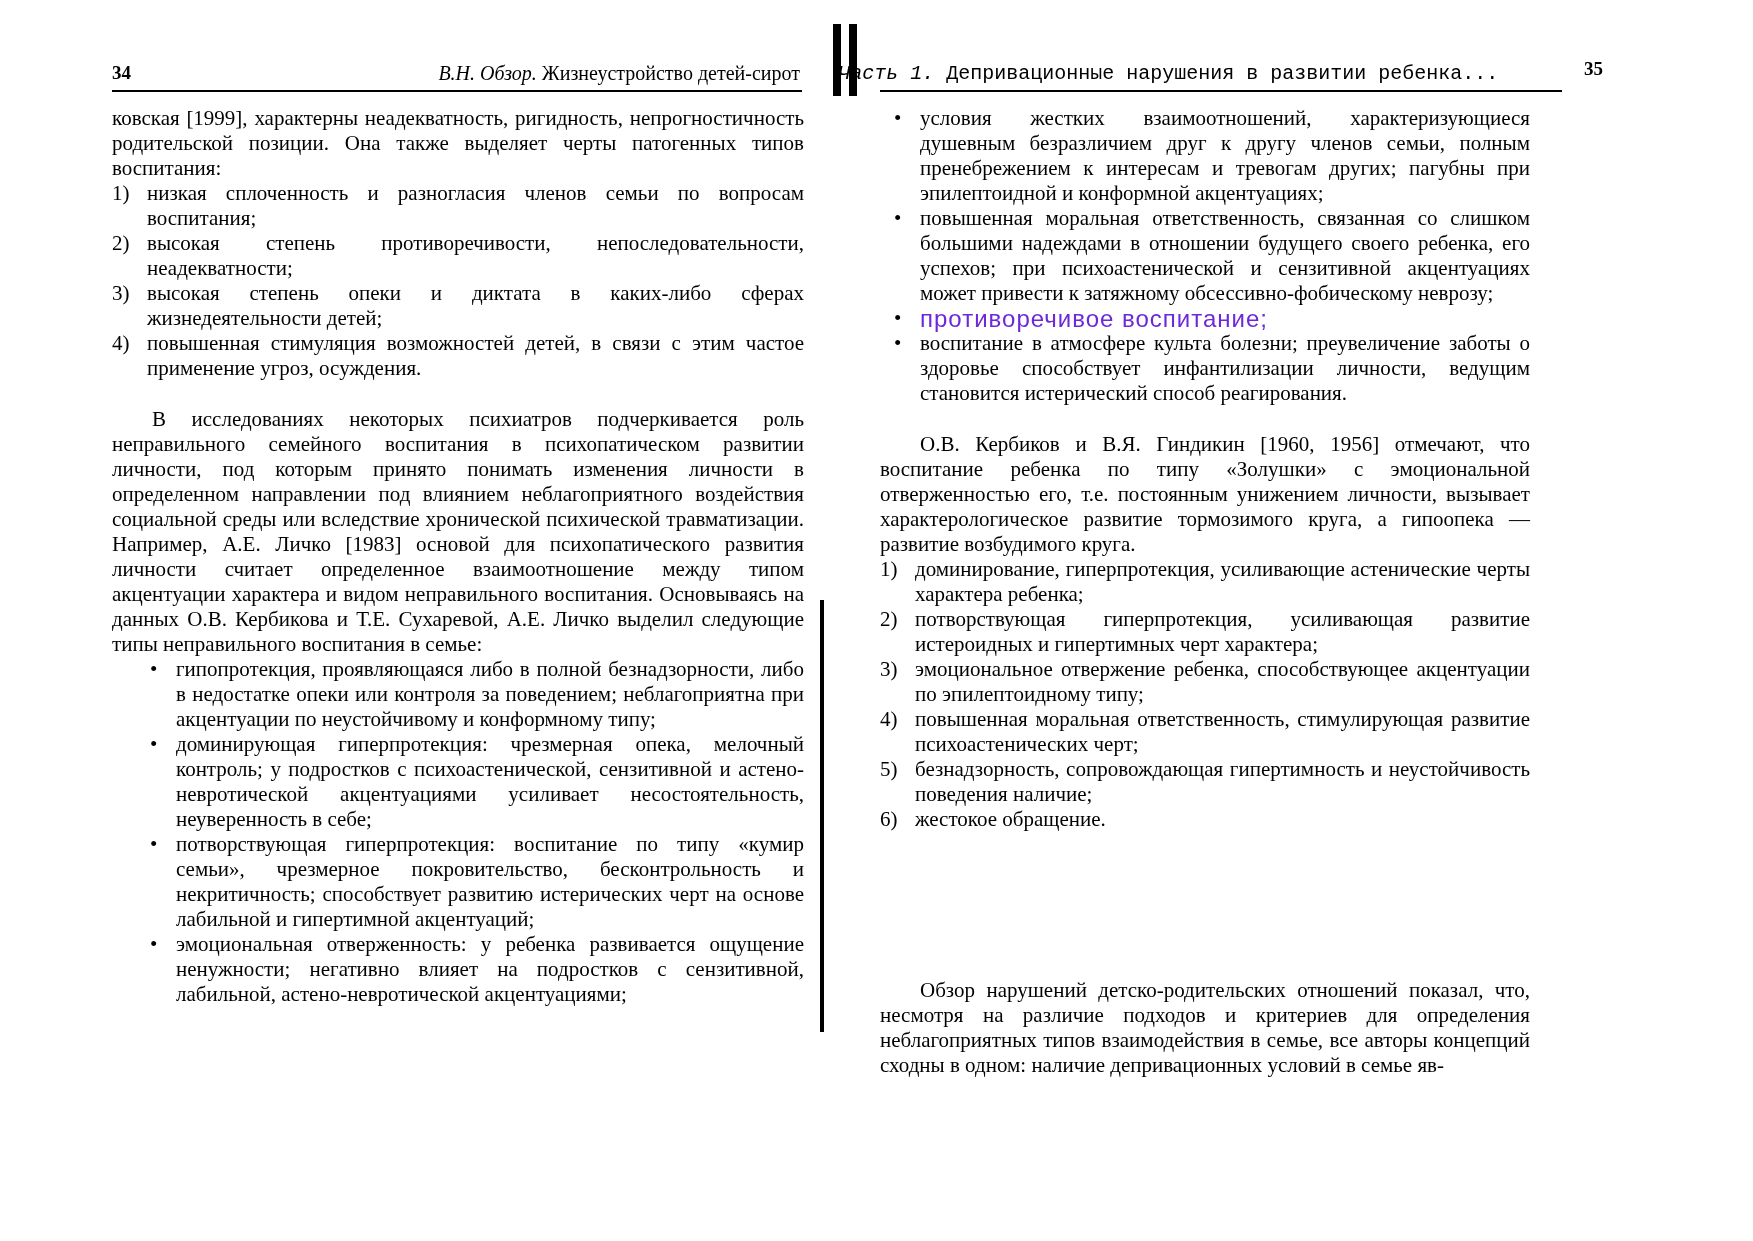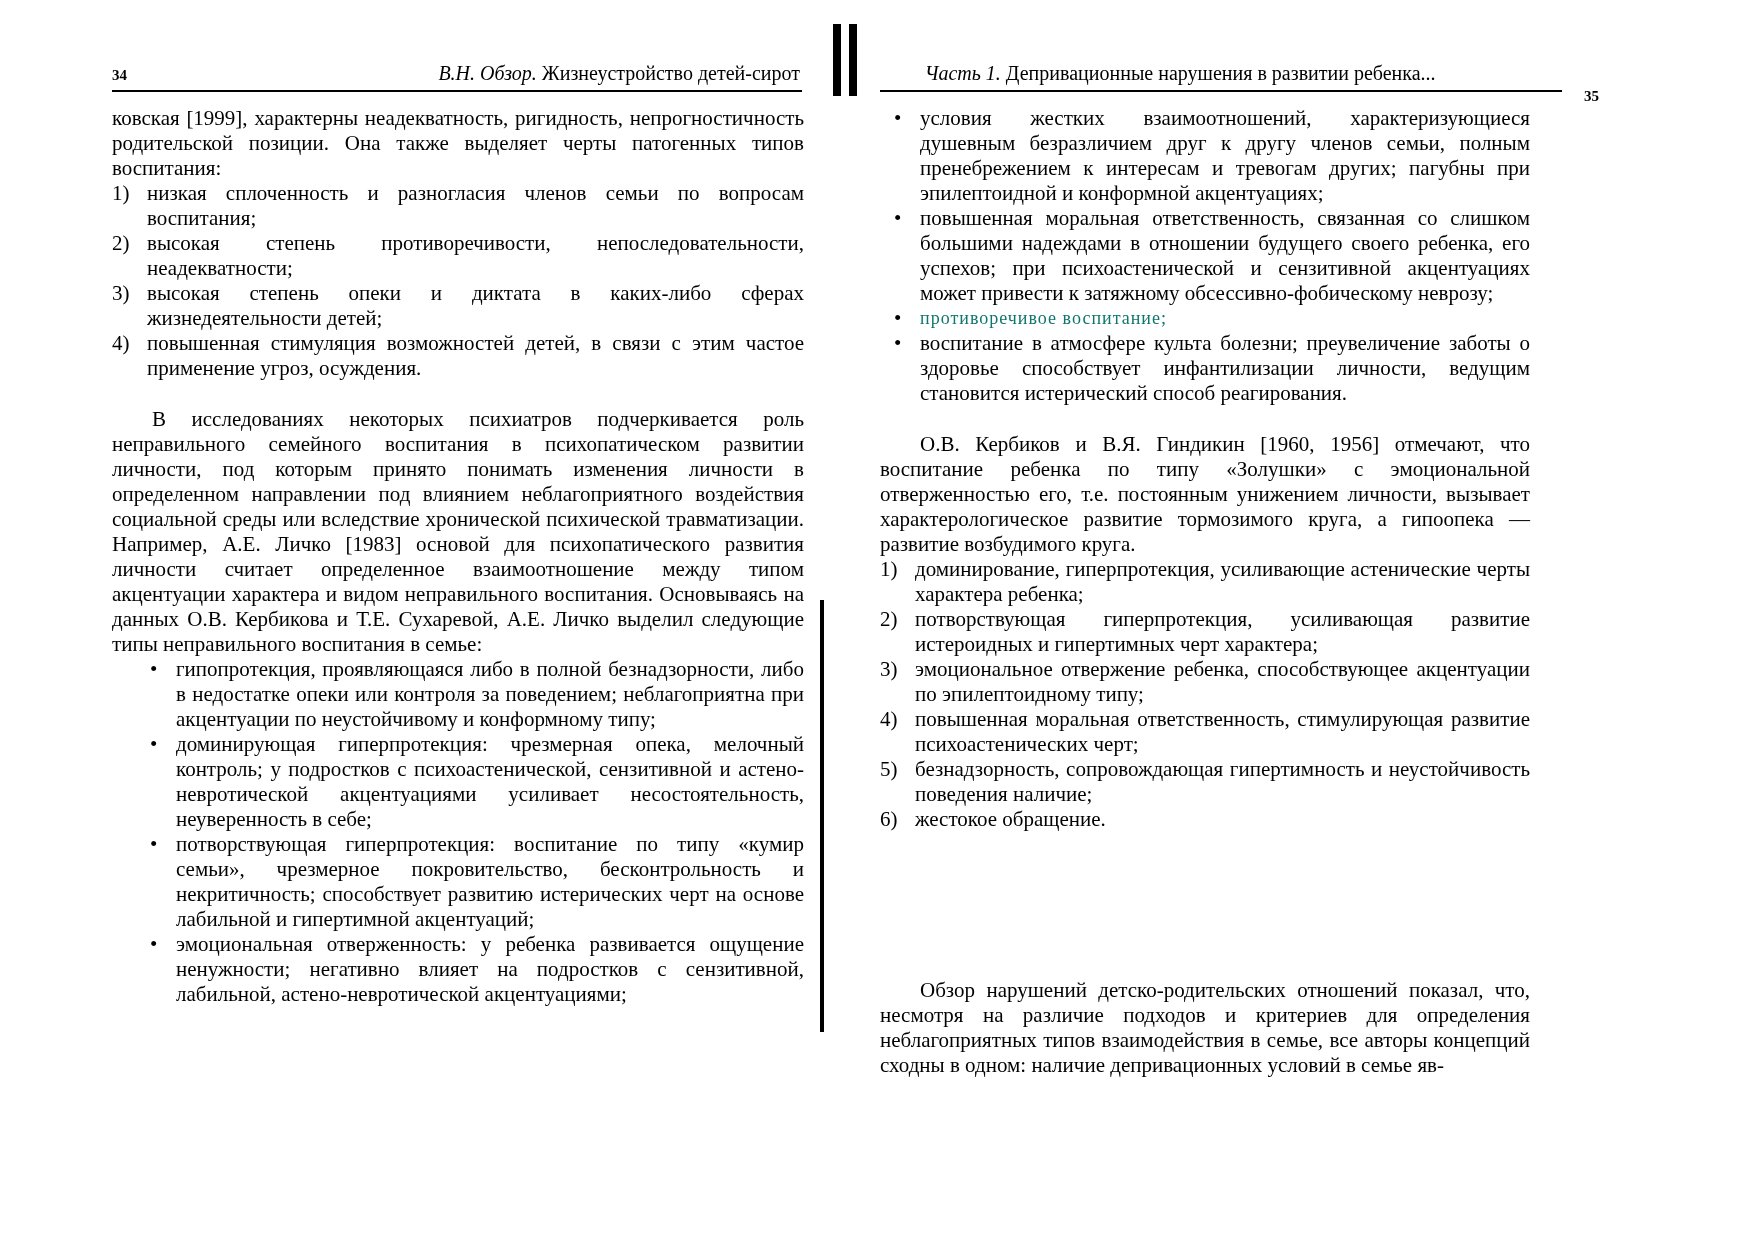--- a/index.html
+++ b/index.html
@@ -22,40 +22,40 @@
     top: 54px;
     height: 36px;
     border-bottom: 2.5px solid #000;
     font-size: 20px;
   }
   #left-header { left: 112px; width: 690px; }
   #right-header { left: 880px; width: 682px; }
 
   .pagenum {
     font-weight: bold;
-    font-size: 15px;
-    margin-top: 30px;
+    font-size: 19px;
   }
   #left-header .pagenum {
     position: absolute;
     left: 0;
     bottom: 6px;
   }
   #left-header .header-text {
     position: absolute;
     right: 2px;
     bottom: 5px;
     white-space: nowrap;
   }
   #right-header .header-text {
     position: absolute;
     left: 50%;
     transform: translateX(-58%);
     bottom: 5px;
     white-space: nowrap;
+    font-family: Liberation Mono, monospace;
   }
   #right-pagenum {
     position: absolute;
     left: 1584px;
     top: 58px;
   }
   .hdr-italic { font-style: italic; }
 
   
   #double-bar-mark {
@@ -100,24 +100,24 @@
 
   
   .bullet-item { display: flex; }
   #left-body .bullet-item  { padding-left: 38px; }
   #right-body .bullet-item { padding-left: 14px; }
   .bullet-marker { flex: none; width: 26px; }
   .bullet-text { flex: 1 1 auto; text-align: justify; }
 
   
   .mono-item .bullet-text {
-    font-family: Liberation Serif, serif;
-    font-size: 18px;
+    font-family: Liberation Sans, sans-serif;
+    font-size: 24px;
     letter-spacing: 1px;
-    color: #0f766e;
+    color: #6d28d9;
   }
 </style>
 </head>
 <body>
 
 <div class="page-header" id="left-header">
   <span class="pagenum">34</span>
   <span class="header-text"><span class="hdr-italic">В.Н. Обзор.</span><span> Жизнеустройство детей-сирот</span></span>
 </div>
 

